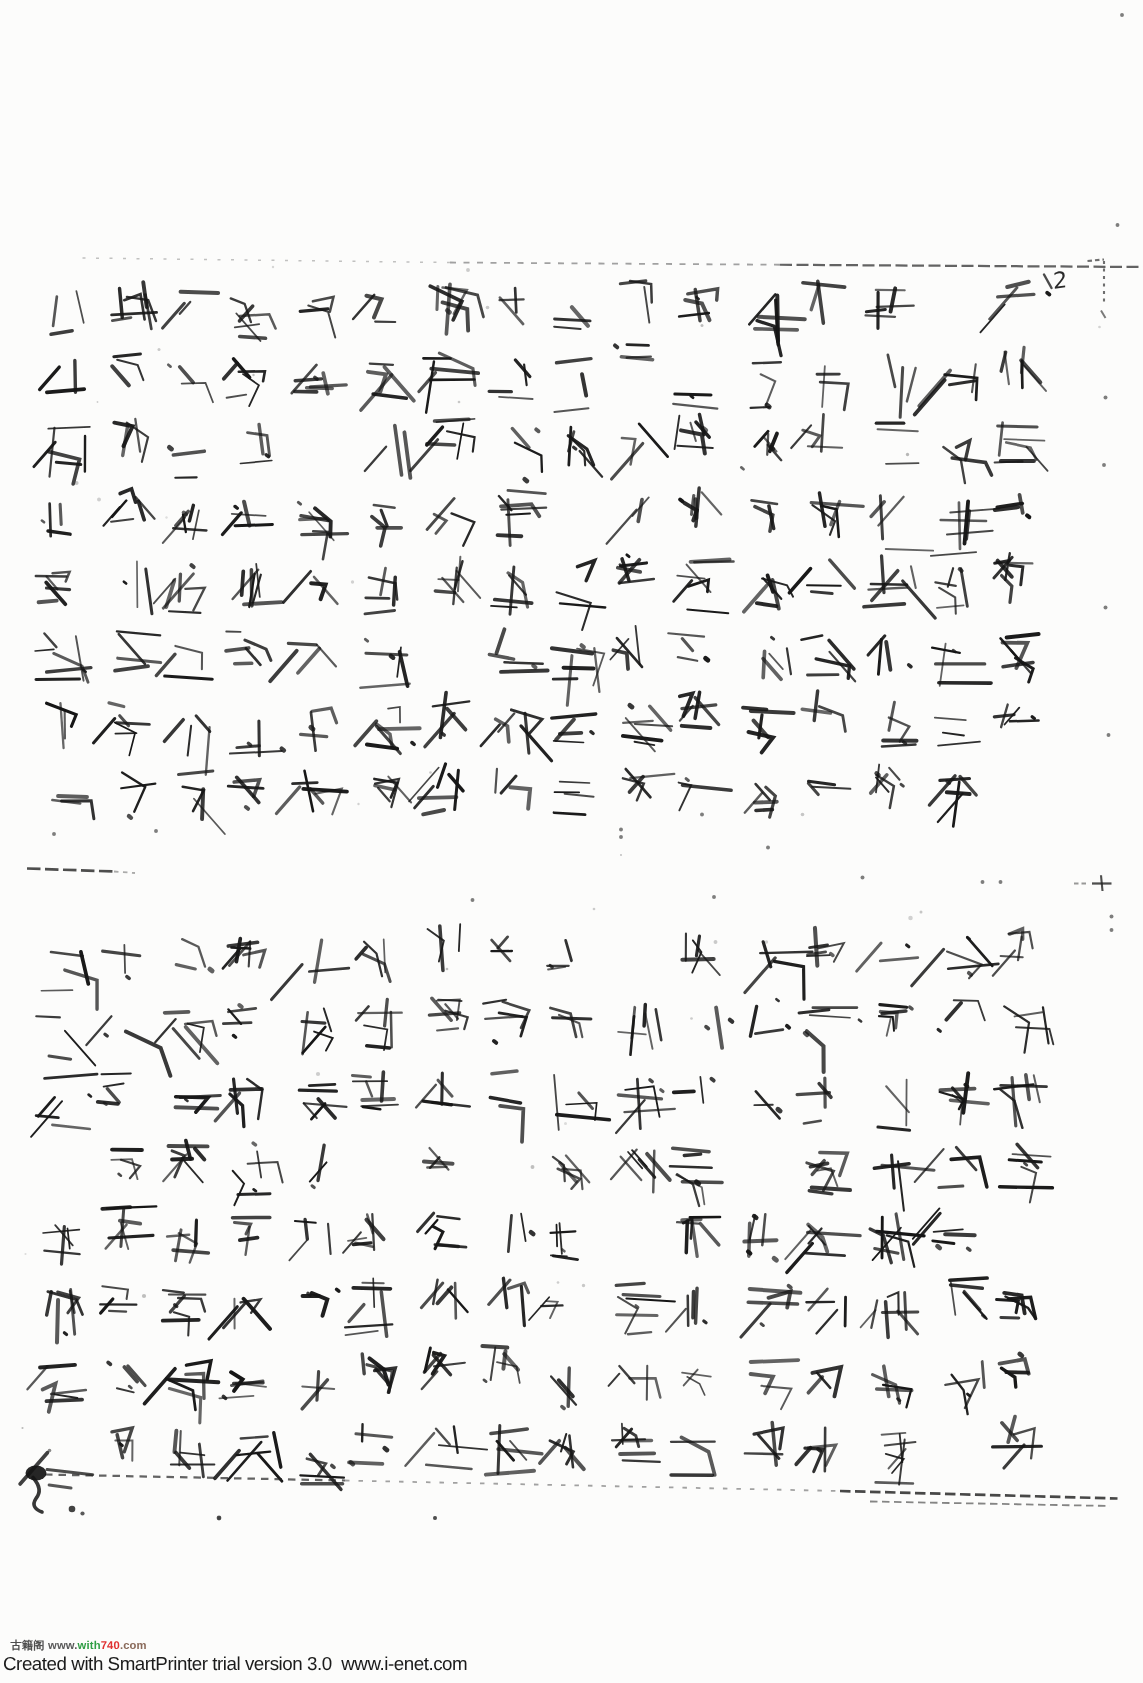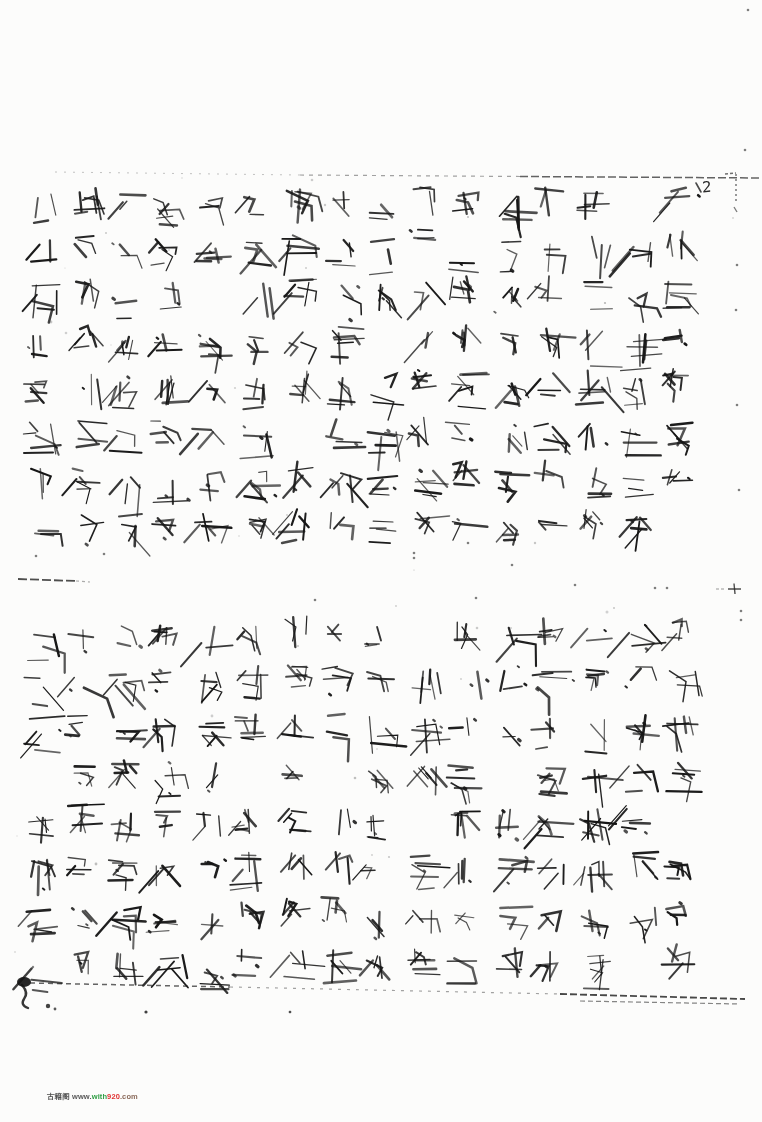--- a/index.html
+++ b/index.html
@@ -1337,15 +1337,16 @@
       <circle cx="72" cy="725" r="0.9" fill="#333" opacity="0.17"></circle>
       <circle cx="169" cy="250" r="0.8" fill="#333" opacity="0.31"></circle>
       <circle cx="605" cy="303" r="1.1" fill="#333" opacity="0.34"></circle>
       <circle cx="389" cy="857" r="1.1" fill="#333" opacity="0.26"></circle>
       <circle cx="182" cy="178" r="0.8" fill="#333" opacity="0.19"></circle>
       <circle cx="355" cy="778" r="1.3" fill="#333" opacity="0.30"></circle>
       <circle cx="66" cy="333" r="1.3" fill="#333" opacity="0.22"></circle>
       <circle cx="414" cy="570" r="0.6" fill="#333" opacity="0.33"></circle>
     </svg>
 
-  <div class="site-watermark" id="site-watermark"><span style="color: rgb(77, 77, 77); margin-left: 40px;">古籍阁</span><span style="color: rgb(90, 90, 90); text-align: right;"> www.</span><span style="color: rgb(47, 158, 68);">with</span><span style="color: rgb(224, 49, 49);">920</span><span style="color: rgb(138, 106, 90);">.com</span></div>
+  <div class="site-watermark" id="site-watermark"><span style="color: rgb(77, 77, 77);">古籍阁</span><span style="color: rgb(90, 90, 90); text-align: right;"> www.</span><span style="color: rgb(47, 158, 68);">with</span><span style="color: rgb(224, 49, 49);">740</span><span style="color: rgb(138, 106, 90);">.com</span></div>
+  <div class="printer-watermark">Created with SmartPrinter trial version 3.0  www.i-enet.com</div>
 
 </div>
 
 </body></html>

